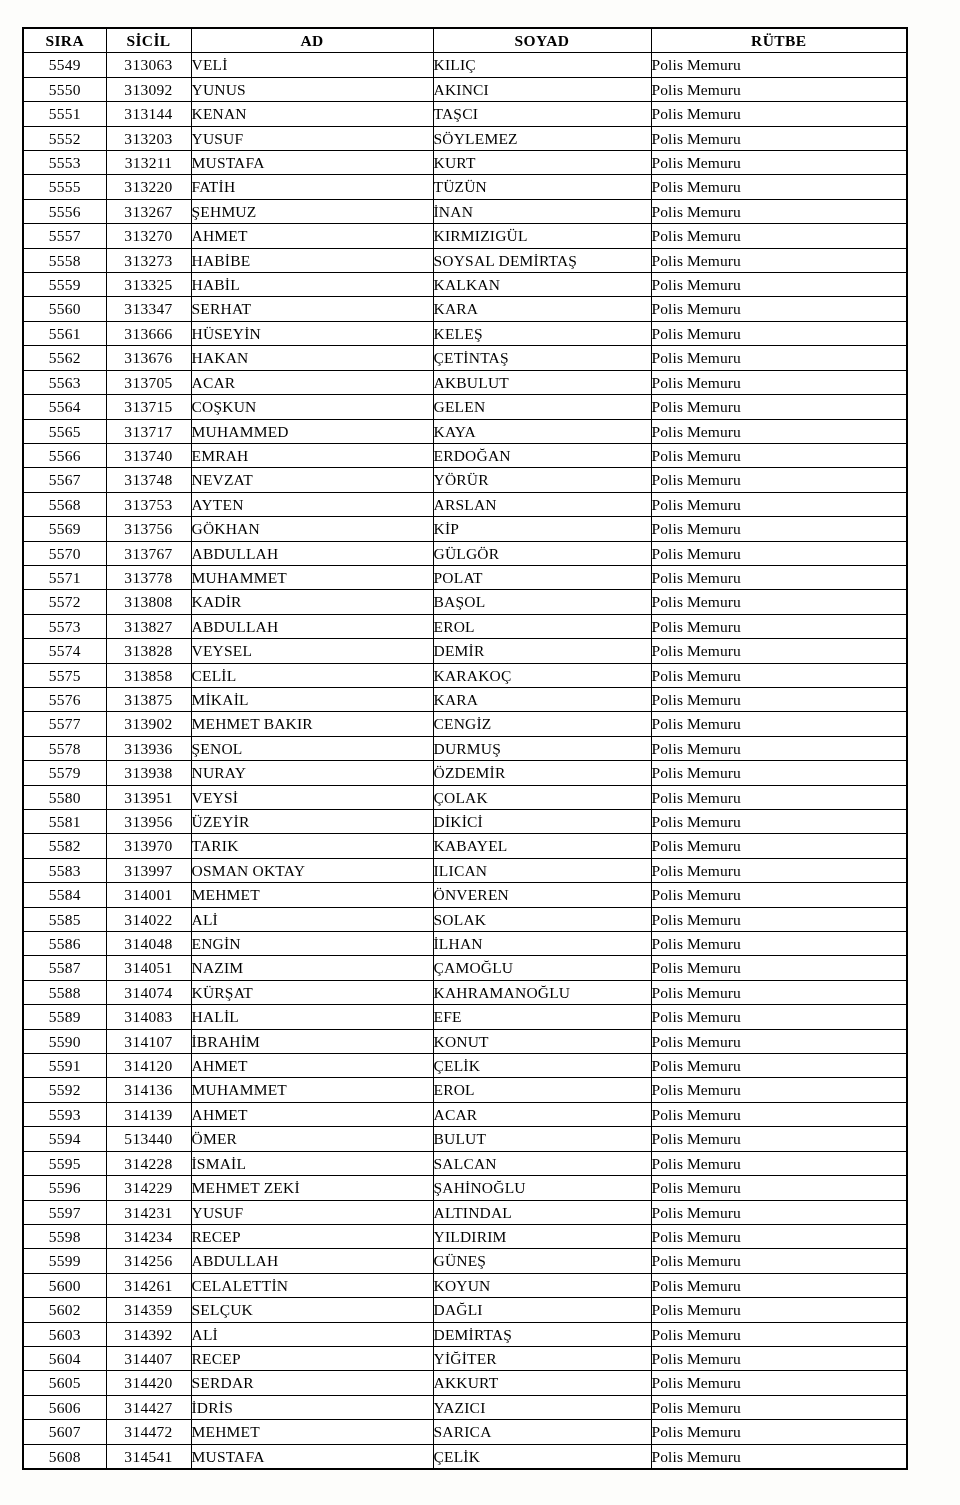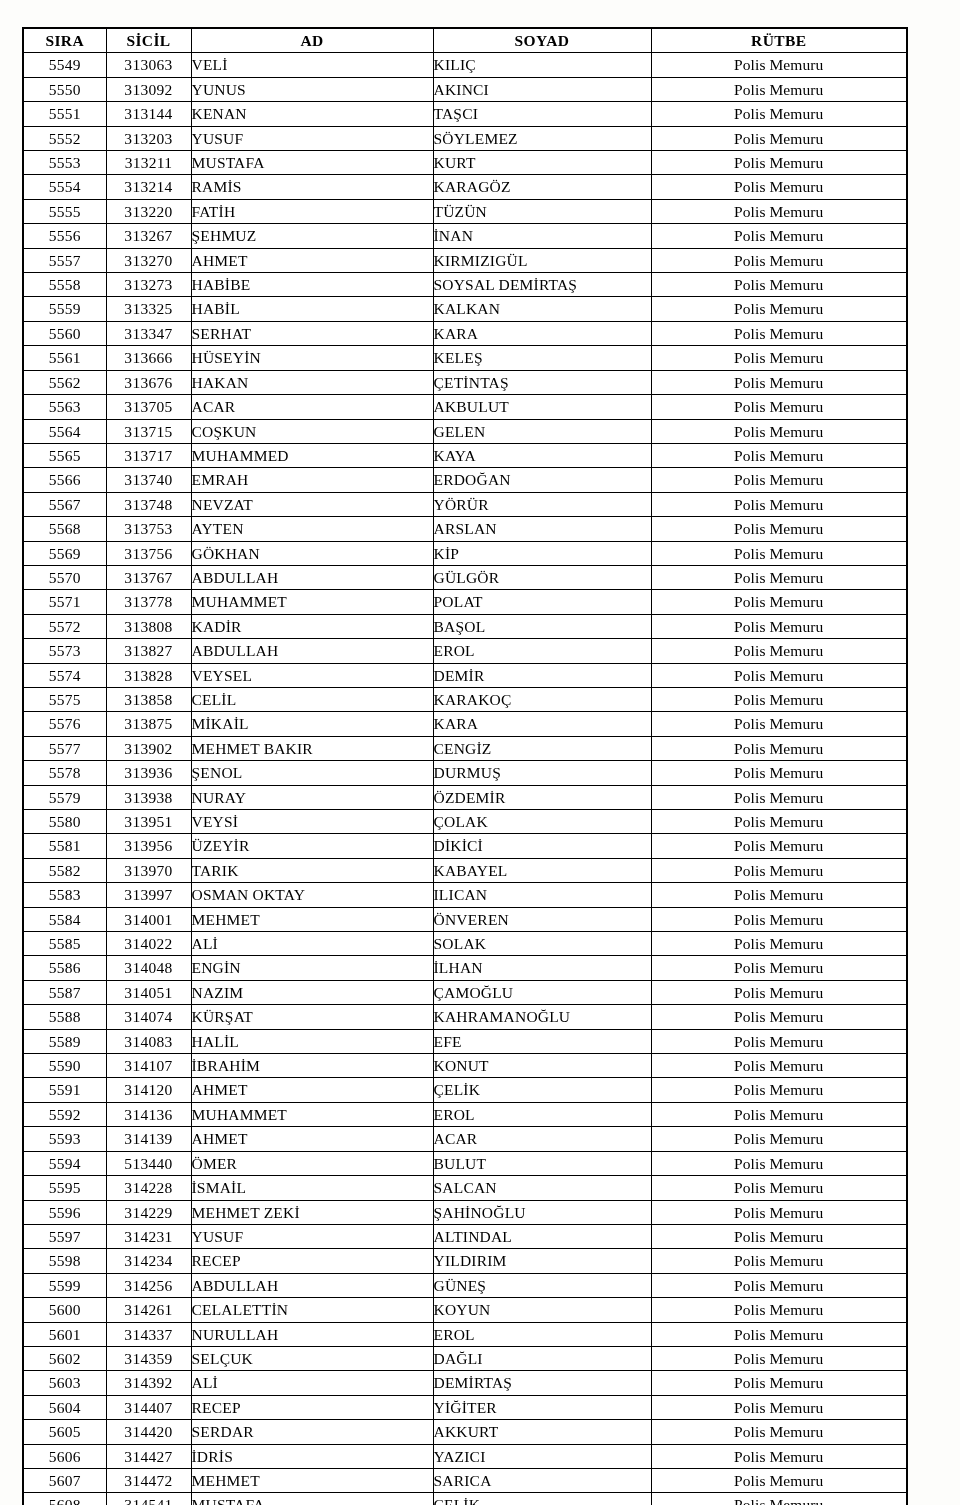--- a/index.html
+++ b/index.html
@@ -82,21 +82,21 @@
 
   td.ad,
   td.soyad {
     text-align: left;
     padding-left: 5px;
     font-size: 15.5px;
     letter-spacing: 0.2px;
   }
 
   td.rutbe {
-    text-align: center;
+    text-align: left;
     padding-left: 6px;
     font-size: 15px;
     letter-spacing: 0.1px;
   }
 </style>
 </head>
 <body>
 
 <div id="page">
   <div id="table-wrap">
@@ -147,27 +147,20 @@
             <td class="rutbe">Polis Memuru</td>
           </tr>
           <tr>
             <td class="sira">5553</td>
             <td class="sicil">313211</td>
             <td class="ad">MUSTAFA</td>
             <td class="soyad">KURT</td>
             <td class="rutbe">Polis Memuru</td>
           </tr>
           <tr>
-            <td class="sira">5554</td>
-            <td class="sicil">313214</td>
-            <td class="ad">RAMİS</td>
-            <td class="soyad">KARAGÖZ</td>
-            <td class="rutbe">Polis Memuru</td>
-          </tr>
-          <tr>
             <td class="sira">5555</td>
             <td class="sicil">313220</td>
             <td class="ad">FATİH</td>
             <td class="soyad">TÜZÜN</td>
             <td class="rutbe">Polis Memuru</td>
           </tr>
           <tr>
             <td class="sira">5556</td>
             <td class="sicil">313267</td>
             <td class="ad">ŞEHMUZ</td>
@@ -476,27 +469,20 @@
             <td class="rutbe">Polis Memuru</td>
           </tr>
           <tr>
             <td class="sira">5600</td>
             <td class="sicil">314261</td>
             <td class="ad">CELALETTİN</td>
             <td class="soyad">KOYUN</td>
             <td class="rutbe">Polis Memuru</td>
           </tr>
           <tr>
-            <td class="sira">5601</td>
-            <td class="sicil">314337</td>
-            <td class="ad">NURULLAH</td>
-            <td class="soyad">EROL</td>
-            <td class="rutbe">Polis Memuru</td>
-          </tr>
-          <tr>
             <td class="sira">5602</td>
             <td class="sicil">314359</td>
             <td class="ad">SELÇUK</td>
             <td class="soyad">DAĞLI</td>
             <td class="rutbe">Polis Memuru</td>
           </tr>
           <tr>
             <td class="sira">5603</td>
             <td class="sicil">314392</td>
             <td class="ad">ALİ</td>

